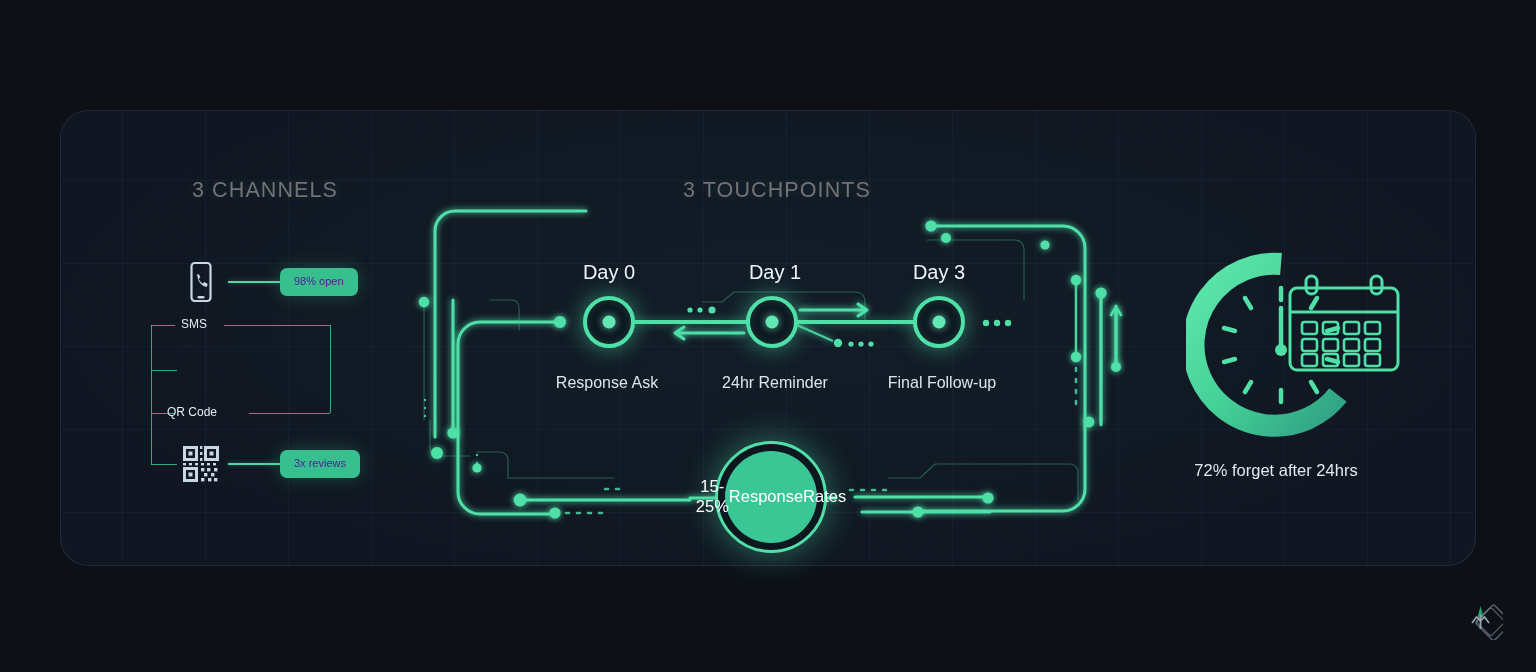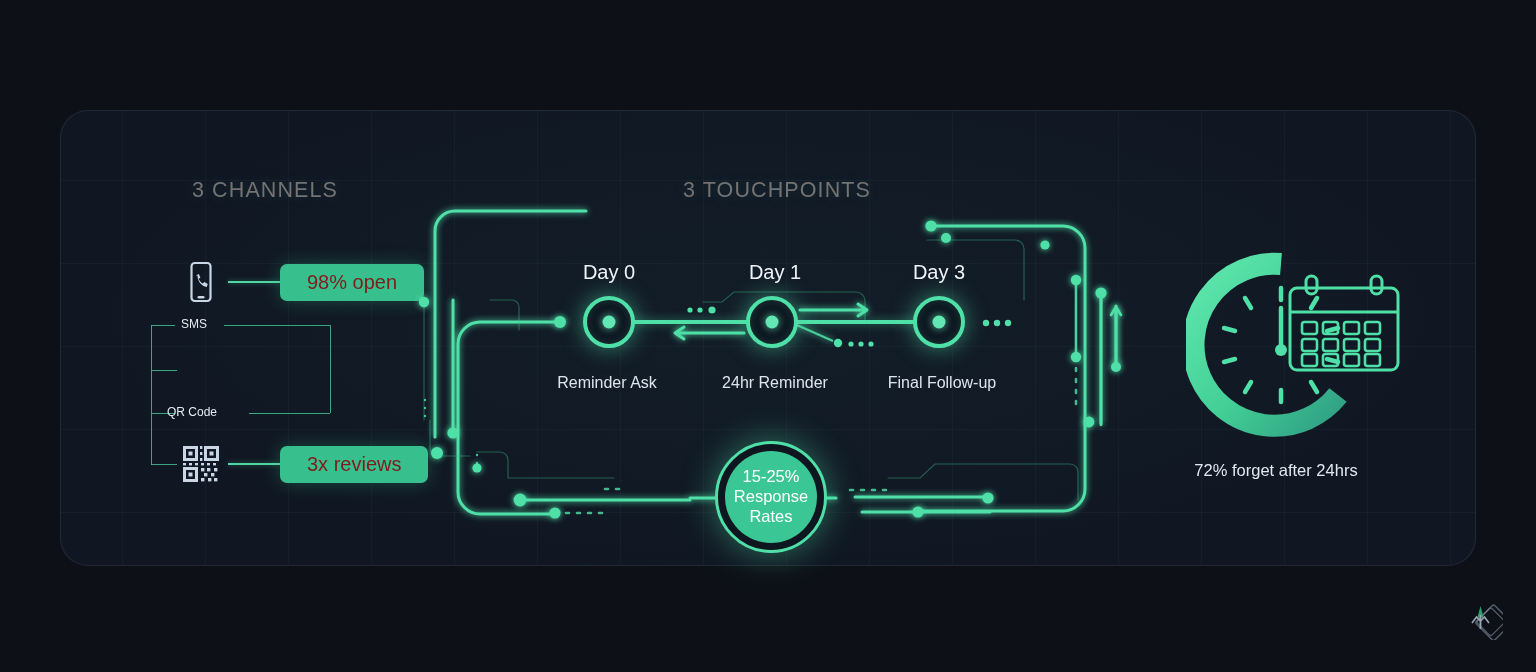--- a/index.html
+++ b/index.html
@@ -44,22 +44,22 @@
   #h-window   { left:1273px; top:178px; }
 
   
   .chan-row { position:absolute; display:flex; align-items:center; }
   .ico { width:46px; height:46px; position:relative; flex:none; }
   .lead {
     height:1.5px; background:#4fd6a3; width:52px; margin-left:4px;
     box-shadow:0 0 5px rgba(79,214,163,0.45);
   }
   .badge {
-    background:#37c08d; color:#7f1d1d; font-size:20px;
-    padding:8px 27px 9px; border-radius:7px; white-space:nowrap;
+    background:#37c08d; color:#4c1d95; font-size:11px;
+    padding:8px 14px 9px; border-radius:7px; white-space:nowrap;
     box-shadow:0 0 18px rgba(55,192,141,0.3);
     line-height:1;
   }
   .bracket-lbl {
     position:absolute; color:#e6ebf2; font-size:12px; white-space:nowrap;
   }
   .trace { position:absolute; background:#3fbf8e; }
   .trace.h { height:1.4px; }
   .trace.v { width:1.4px; }
 
@@ -92,21 +92,21 @@
   .resp {
     position:absolute; left:771px; top:497px; width:112px; height:112px;
     transform:translate(-50%,-50%); border-radius:50%;
     border:3px solid #4fe0a8; background:#0e1620;
     box-shadow:0 0 34px rgba(79,224,168,0.45);
     display:flex; align-items:center; justify-content:center;
   }
   .resp-inner {
     width:92px; height:92px; border-radius:50%;
     background:#3bc795;
-    display:flex; flex-direction:column; align-items:center; justify-content:center;
+    display:flex; flex-direction:row; align-items:center; justify-content:center;
     color:#fff; font-size:16.5px; line-height:1.2; text-align:center;
   }
 
   
   .caption {
     position:absolute; color:#e2e8f0; font-size:16.5px;
     transform:translateX(-50%); white-space:nowrap;
   }
 
   
@@ -291,21 +291,21 @@
   <div class="tl-bar" style="left:585px; top:320px; width:355px;"></div>
 
   <div class="tl-node" style="left:609px; top:322px;"></div>
   <div class="tl-node" style="left:772px; top:322px;"></div>
   <div class="tl-node" style="left:939px; top:322px;"></div>
 
   <div class="tl-daylabel" style="left:609px; top:261px;">Day 0</div>
   <div class="tl-daylabel" style="left:775px; top:261px;">Day 1</div>
   <div class="tl-daylabel" style="left:939px; top:261px;">Day 3</div>
 
-  <div class="tl-sublabel" style="left:607px; top:374px;">Reminder Ask</div>
+  <div class="tl-sublabel" style="left:607px; top:374px;">Response Ask</div>
   <div class="tl-sublabel" style="left:775px; top:374px;">24hr Reminder</div>
   <div class="tl-sublabel" style="left:942px; top:374px;">Final Follow-up</div>
 
   <div class="resp">
     <div class="resp-inner">
       <span>15-25%</span>
       <span>Response</span>
       <span>Rates</span>
     </div>
   </div>

